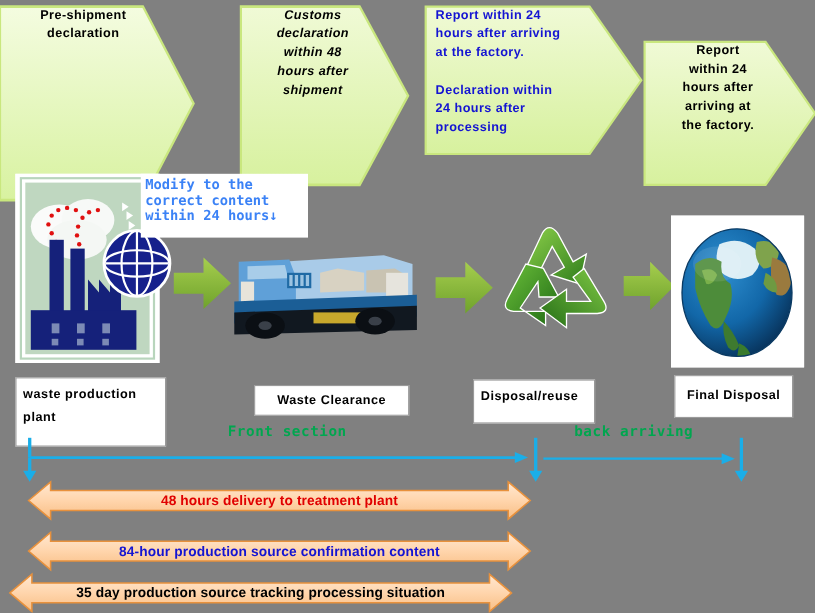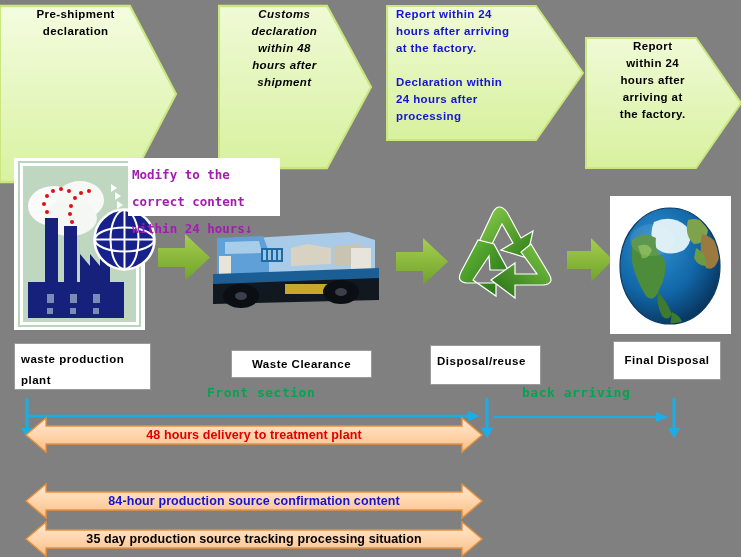--- a/index.html
+++ b/index.html
@@ -53,25 +53,25 @@
     line-height:21px;
     padding:5px 6px;
   }
   .labelbox.center{align-items:center;justify-content:center;padding:12px 6px;}
 
   
   .redbox{
     position:absolute;
     background:#ffffff;
     box-sizing:border-box;
-    color:#a21caf;
+    color:#3b82f6;
     font-family:"DejaVu Sans Mono","Liberation Mono",monospace;
     font-size:12.5px;
     font-weight:bold;
-    line-height:27px;
+    line-height:14px;
     padding:3px 4px 2px 4px;
     white-space:pre-line;
   }
 
   
   .seccap{
     position:absolute;
     color:#00A64F;
     font-family:"DejaVu Sans Mono","Liberation Mono",monospace;
     font-size:13px;
@@ -360,21 +360,21 @@
         <path d="M92 38 Q108 42 110 58 Q106 76 96 72 Q88 56 92 38 Z" fill="#9A7A3E"></path>
         <path d="M86 52 Q98 58 96 70 Q88 70 84 62 Z" fill="#6E9A42"></path>
 
         <path d="M62 116 Q72 120 74 132 Q66 138 60 130 Z" fill="#3A7B2C"></path>
       </g>
       <ellipse cx="60" cy="70" rx="50" ry="58" fill="none" stroke="#0A3A63" stroke-width="1.2"></ellipse>
       <ellipse cx="42" cy="44" rx="22" ry="16" fill="#ffffff" opacity="0.10"></ellipse>
     </svg>
   </div>
 
-  <div class="labelbox" style="left:14px;top:343px;width:137px;height:47px;white-space:pre-line;">waste production
+  <div class="labelbox" style="left:14px;top:343px;width:137px;height:63px;white-space:pre-line;">waste production
 plant</div>
 
   <div class="labelbox center" style="left:231px;top:350px;width:141px;height:28px;">Waste Clearance</div>
 
   <div class="labelbox" style="left:430px;top:345px;width:111px;height:40px;">Disposal/reuse</div>
 
   <div class="labelbox center" style="left:613px;top:341px;width:108px;height:39px;">Final Disposal</div>
 
   <div class="seccap" style="left:180px;top:385px;margin-left:27px;">Front section</div>
   <div class="seccap" style="left:522px;top:385px;">back arriving</div>
@@ -392,21 +392,21 @@
       <line x1="494" y1="19" x2="658" y2="19" stroke="#1AAEE8" stroke-width="2"></line>
       <polygon points="668,19 656,14 656,24" fill="#1AAEE8"></polygon>
 
       <line x1="27" y1="18" x2="27" y2="34" stroke="#1AAEE8" stroke-width="3"></line>
       <polygon points="27,40 21,30 33,30" fill="#1AAEE8"></polygon>
       <polygon points="487,40 481,30 493,30" fill="#1AAEE8"></polygon>
       <polygon points="674,40 668,30 680,30" fill="#1AAEE8"></polygon>
     </svg>
   </div>
 
-  <div class="obar" style="left:26px;top:416px;width:456px;height:38px;">
+  <div class="obar" style="left:26px;top:436px;width:456px;height:38px;">
     <svg viewBox="0 0 456 38" width="456" height="38">
       <defs>
           <linearGradient id="og1" x1="0" y1="0" x2="0" y2="1">
         <stop offset="0" stop-color="#FFE8D2"></stop>
             <stop offset="0.5" stop-color="#FFD5AC"></stop>
             <stop offset="1" stop-color="#F8BE85"></stop>
       </linearGradient>
         </defs>
       <polygon points="0,19 20,2 20,10 436,10 436,2 456,19 436,36 436,28 20,28 20,36" fill="url(#og1)" stroke="#E8913C" stroke-width="1.4"></polygon>
     </svg>
@@ -420,21 +420,21 @@
         <stop offset="0" stop-color="#FFE8D2"></stop>
             <stop offset="0.5" stop-color="#FFD5AC"></stop>
             <stop offset="1" stop-color="#F8BE85"></stop>
       </linearGradient>
         </defs>
       <polygon points="0,19 20,2 20,10 436,10 436,2 456,19 436,36 436,28 20,28 20,36" fill="url(#og2)" stroke="#E8913C" stroke-width="1.4"></polygon>
     </svg>
     <div class="olabel" style="color:#1414D2;">84-hour production source confirmation content</div>
   </div>
 
-  <div class="obar" style="left:26px;top:520px;width:456px;height:38px;">
+  <div class="obar" style="left:9px;top:520px;width:456px;height:38px;">
     <svg viewBox="0 0 456 38" width="456" height="38">
       <defs>
           <linearGradient id="og3" x1="0" y1="0" x2="0" y2="1">
         <stop offset="0" stop-color="#FFE8D2"></stop>
             <stop offset="0.5" stop-color="#FFD5AC"></stop>
             <stop offset="1" stop-color="#F8BE85"></stop>
       </linearGradient>
         </defs>
       <polygon points="0,19 20,2 20,10 436,10 436,2 456,19 436,36 436,28 20,28 20,36" fill="url(#og3)" stroke="#E8913C" stroke-width="1.4"></polygon>
     </svg>

